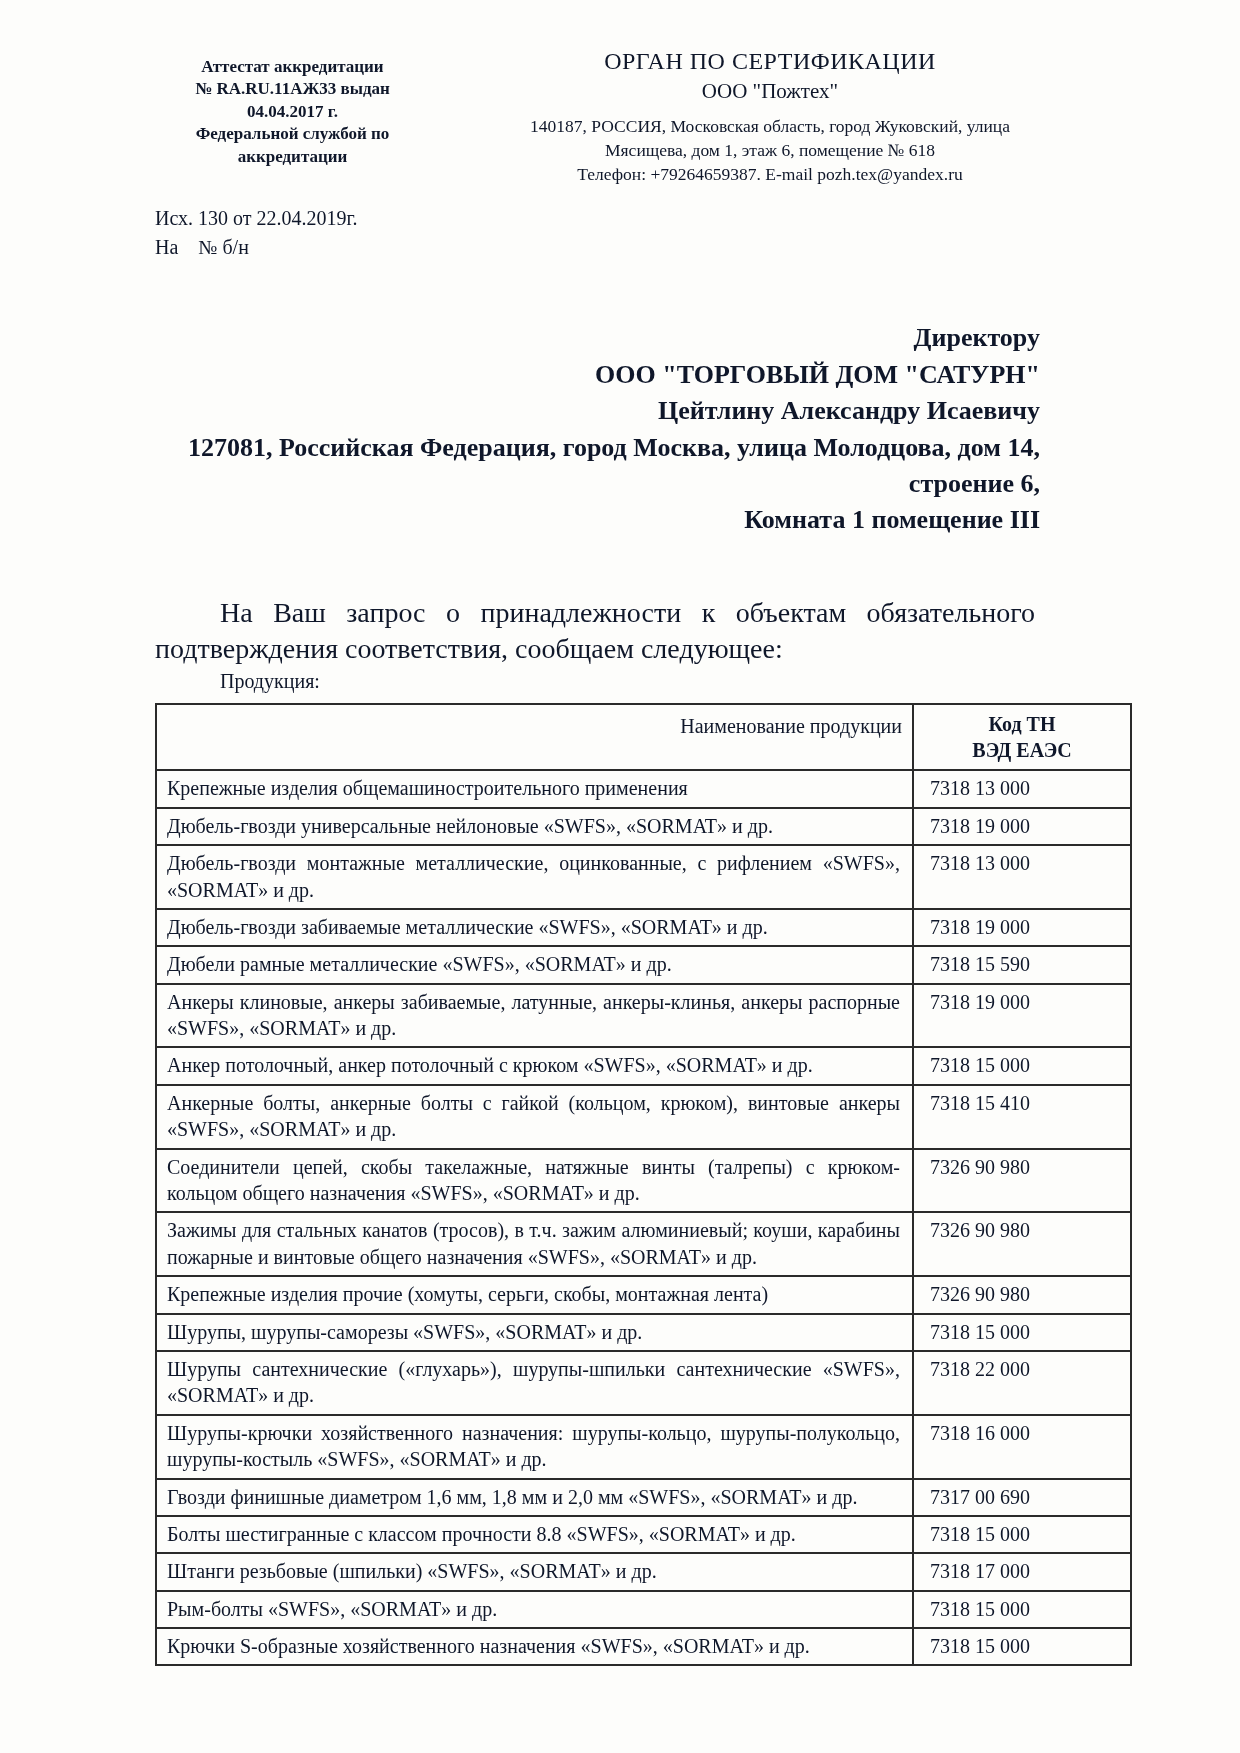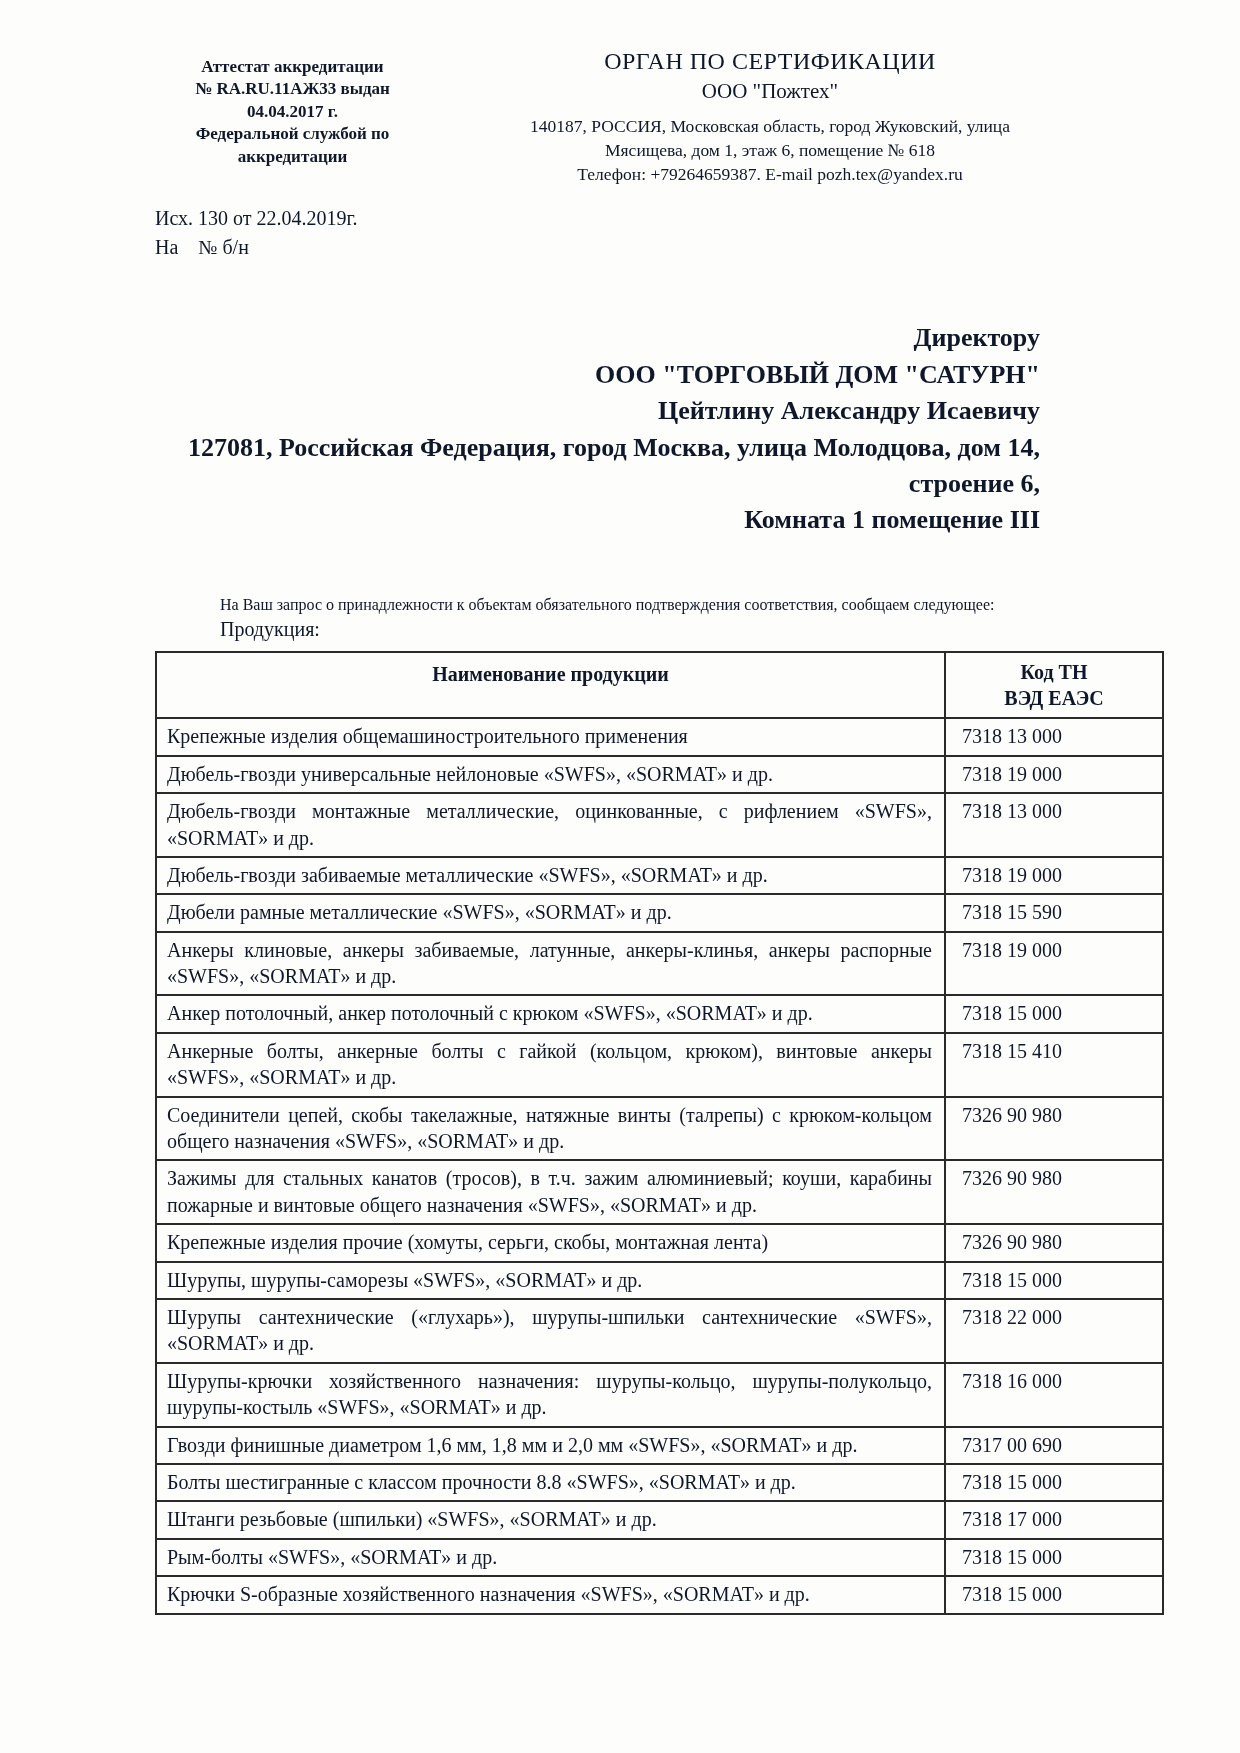--- a/index.html
+++ b/index.html
@@ -67,21 +67,21 @@
     margin-top: 58px;
     padding-right: 50px;
     text-align: right;
     font-weight: bold;
     font-size: 26px;
     line-height: 1.4;
   }
   
   .body-text {
     margin-top: 56px;
-    font-size: 16px;
+    font-size: 28px;
     line-height: 1.3;
     padding-right: 55px;
     text-align: justify;
   }
   .body-text .para {
     text-indent: 65px;
   }
   .products-label {
     font-size: 20px;
     text-indent: 65px;
@@ -96,25 +96,25 @@
     font-size: 20px;
   }
   table.products th,
   table.products td {
     border: 2px solid #2a2a2a;
     vertical-align: top;
     line-height: 1.32;
   }
   th.name-header {
     width: 735px;
-    text-align: center;
+    text-align: right;
     vertical-align: middle;
-    font-weight: bold;
-    font-size: 20px;
-    padding: 8px 26px;
+    font-weight: normal;
+    font-size: 20px;
+    padding: 8px 10px;
   }
   th.code-header {
     width: 200px;
     text-align: center;
     vertical-align: middle;
     font-weight: bold;
     font-size: 20px;
     padding: 6px 8px;
     line-height: 1.35;
   }

